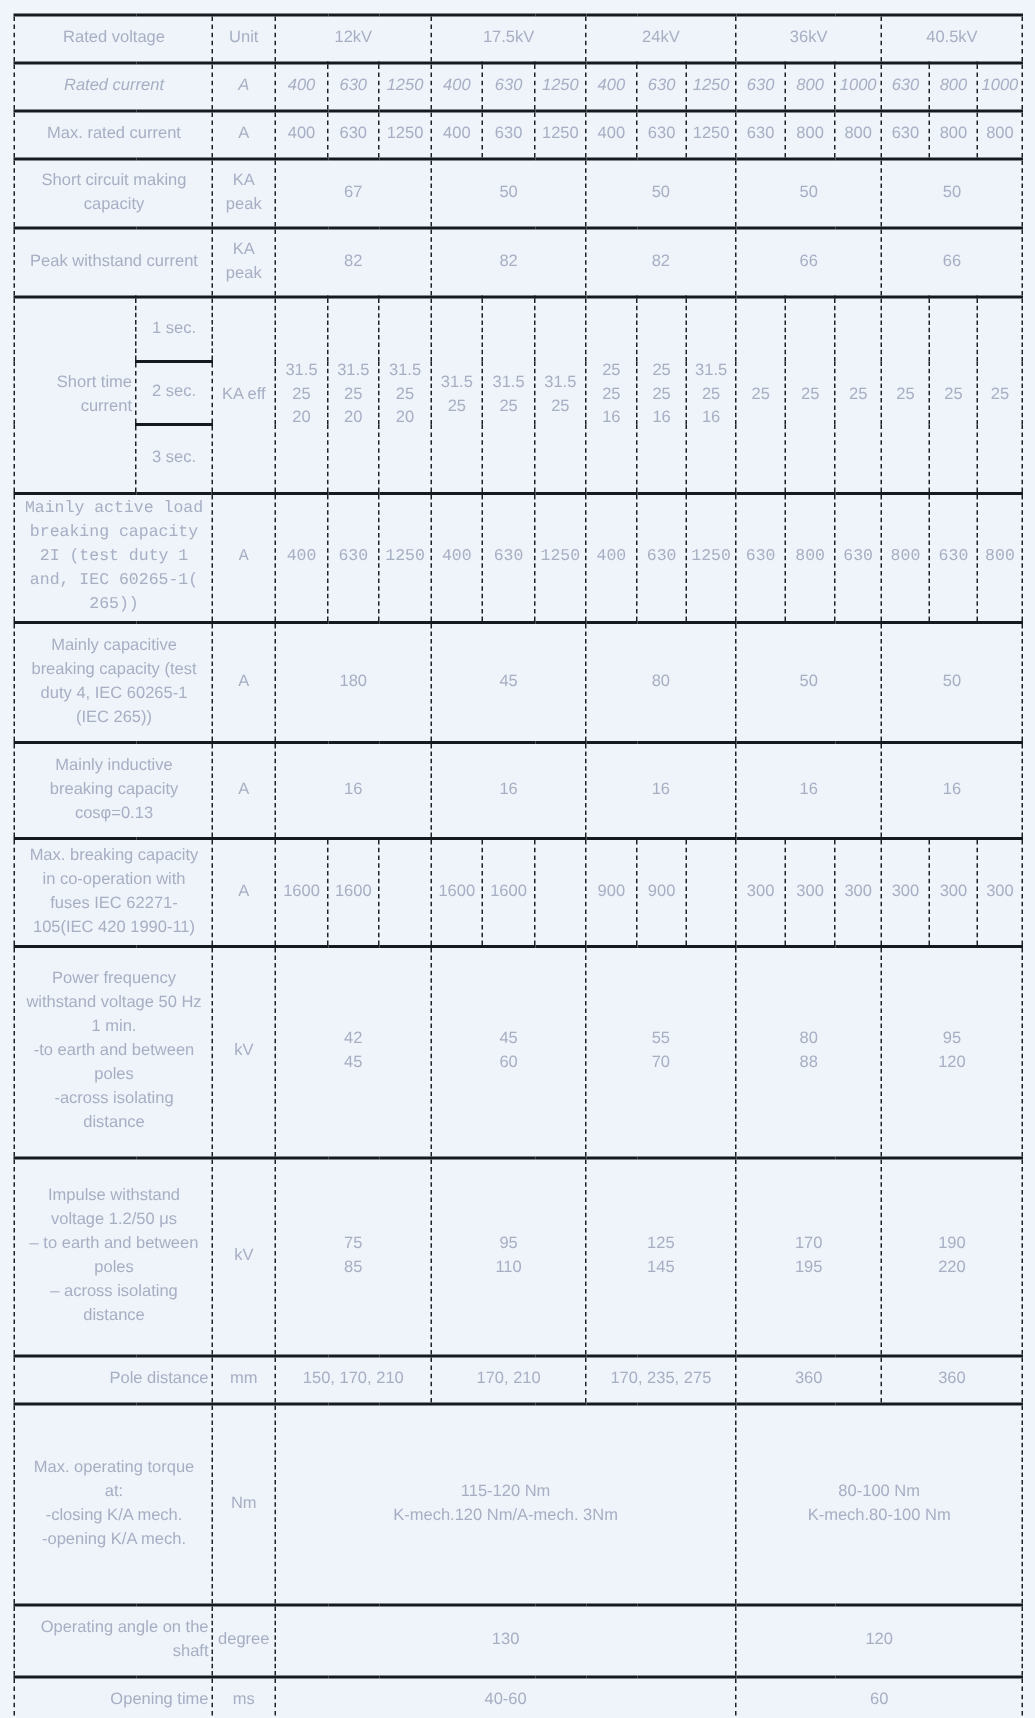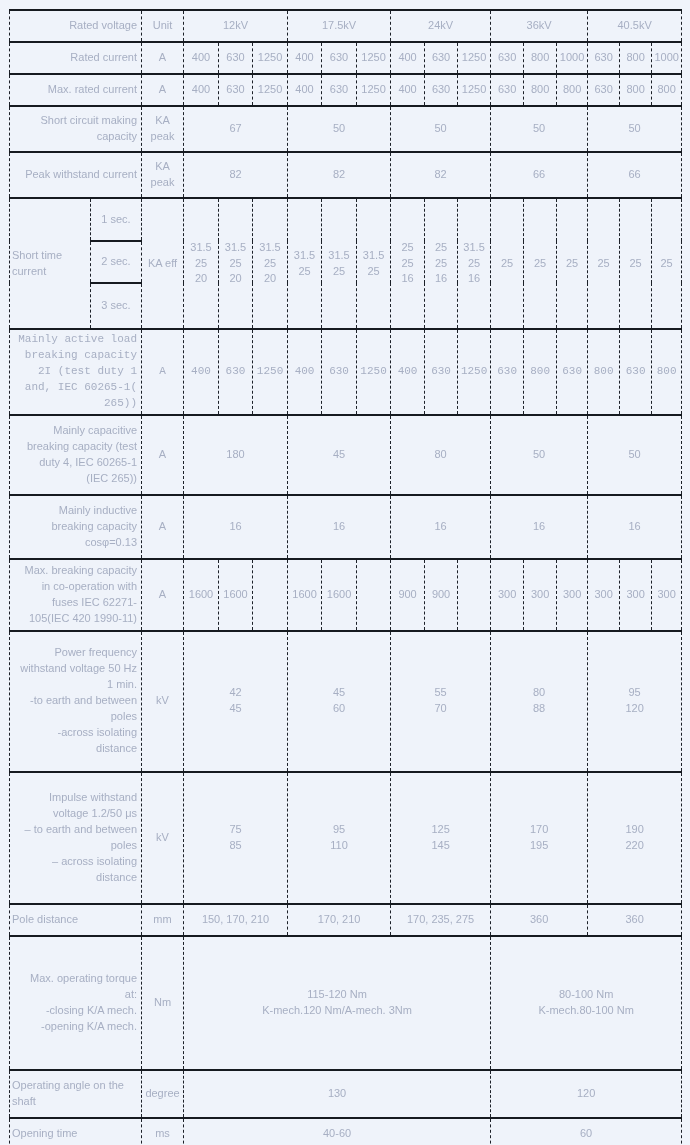--- a/index.html
+++ b/index.html
@@ -33,29 +33,29 @@
     font-size: 11px;
     line-height: 1.45;
     text-align: center;
     vertical-align: middle;
     padding: 2px 2px;
     white-space: pre-line;
     overflow: hidden;
     background: #eff3fa;
   }
   td.lbl {
-    text-align: right;
+    text-align: center;
     padding-left: 5px;
     padding-right: 4px;
     margin-left: 37px;
   }
-  td.lblc { text-align: left; }
+  td.lblc { text-align: right; }
   
   tr.r1  td { height: 26px; }
-  tr.r2  td { height: 26px; }
+  tr.r2  td { height: 26px; font-style: italic; }
   tr.r3  td { height: 26px; }
   tr.r4  td { height: 40px; }
   tr.r5  td { height: 40px; }
   tr.r6a td { height: 37px; margin-top: 23px; }
   tr.r6b td { height: 36px; }
   tr.r6c td { height: 40px; }
   tr.r7  td { height: 72px; font-family: Liberation Mono, monospace; }
   tr.r8  td { height: 74px; }
   tr.r9  td { height: 58px; }
   tr.r10 td { height: 66px; }

